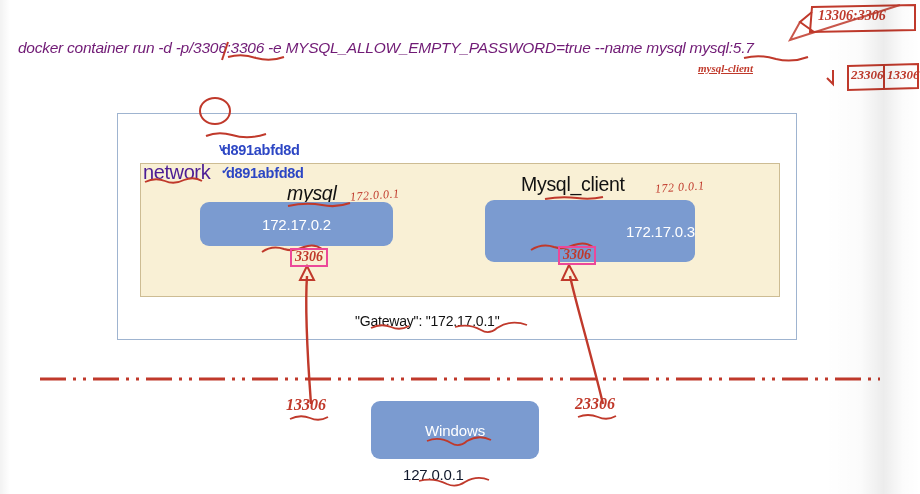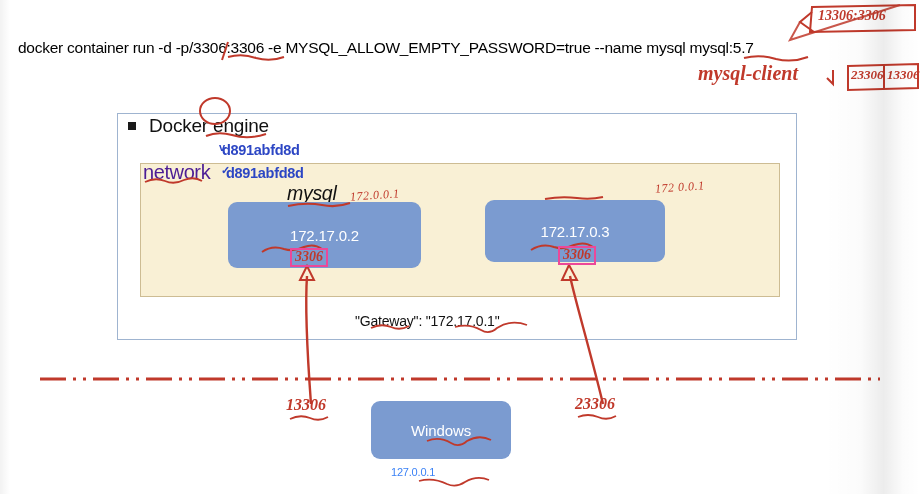--- a/index.html
+++ b/index.html
@@ -38,23 +38,24 @@
     background: linear-gradient(to left, rgba(0,0,0,0) 0%, rgba(0,0,0,0.05) 100%);
     pointer-events: none;
   }
 
   
   .cmdline {
     position: absolute;
     left: 18px;
     top: 39px;
     font-size: 15.5px;
-    color: #000000;
+    color: #701a75;
     letter-spacing: -0.25px;
     white-space: nowrap;
+    font-style: italic;
   }
 
   
   .docker-box {
     position: absolute;
     left: 117px;
     top: 113px;
     width: 680px;
     height: 227px;
     border: 1px solid #9fb4d0;
@@ -138,22 +139,22 @@
     position: absolute;
     border-radius: 9px;
     background: #7b9bd0;
     display: flex;
     align-items: center;
     justify-content: center;
     color: #ffffff;
     font-size: 15px;
     letter-spacing: -0.2px;
   }
-  .ctr-mysql  { left: 228px; top: 202px; width: 193px; height: 66px; }
-  .ctr-client { left: 485px; top: 200px; width: 180px; height: 62px; }
+  .ctr-mysql  { left: 200px; top: 202px; width: 193px; height: 44px; }
+  .ctr-client { left: 485px; top: 200px; width: 210px; height: 62px; justify-content: flex-end; }
 
   .ctr-label {
     position: absolute;
     font-size: 19.5px;
     color: #111;
     letter-spacing: -0.3px;
   }
   .lbl-mysql  { left: 287px; top: 182px; font-style: italic; }
   .lbl-client { left: 521px; top: 173px; }
 
@@ -164,37 +165,37 @@
     font-size: 14px;
     color: #111;
     letter-spacing: -0.2px;
   }
 
   
   .win-box {
     position: absolute;
     left: 371px;
     top: 401px;
-    width: 140px;
+    width: 168px;
     height: 58px;
     border-radius: 9px;
     background: #7b9bd0;
     display: flex;
     align-items: center;
     justify-content: center;
     color: #ffffff;
     font-size: 15px;
     letter-spacing: -0.1px;
   }
   .win-ip {
     position: absolute;
-    left: 391px;
+    left: 403px;
     top: 466px;
-    font-size: 11px;
-    color: #3b82f6;
+    font-size: 15px;
+    color: #0f172a;
     letter-spacing: -0.2px;
   }
 
   
   .ink {
     position: absolute;
     inset: 0;
     pointer-events: none;
   }
 
@@ -236,38 +237,35 @@
 <body>
 
 <div id="slide">
 
   <div class="edge-shade-left"></div>
 
   <div class="cmdline">docker container run -d -p/3306:3306 -e MYSQL_ALLOW_EMPTY_PASSWORD=true --name mysql mysql:5.7</div>
 
   <div class="docker-box"></div>
 
-  <div class="docker-title">
-    <span class="bullet-sq"></span>
-    <span>Docker engine</span>
-  </div>
 
   <div class="hash-check-a">v</div>
   <div class="hash-top">d891abfd8d</div>
 
   <div class="network-box"></div>
   <div class="network-label">network</div>
   <div class="hash-check-b">✓</div>
   <div class="hash-net">d891abfd8d</div>
 
   <div class="ctr-label lbl-mysql">mysql</div>
   <div class="ctr ctr-mysql">
     <span>172.17.0.2</span>
   </div>
 
+  <div class="ctr-label lbl-client">Mysql_client</div>
   <div class="ctr ctr-client">
     <span>172.17.0.3</span>
   </div>
 
   <div class="gateway">"Gateway": "172.17.0.1"</div>
 
   <div class="win-box">
     <span>Windows</span>
   </div>
   <div class="win-ip">127.0.0.1</div>
@@ -327,20 +325,20 @@
   <div class="ink-text ink-big" style="left:286px; top:396px;">13306</div>
 
   <div class="ink-text ink-big" style="left:575px; top:395px;">23306</div>
 
   <div class="ink-scrawl" style="left:350px; top:188px;">172.0.0.1</div>
 
   <div class="ink-scrawl" style="left:655px; top:180px;">172 0.0.1</div>
 
   <div class="ink-text" style="left:818px; top:8px; font-size:14px;">13306:3306</div>
 
-  <div class="ink-text" style="left:698px; top:62px; font-size:20px;">mysql-client</div>
+  <div class="ink-text" style="left:698px; top:62px; font-size:11px;text-decoration:underline;">mysql-client</div>
 
   <div class="ink-text" style="left:851px; top:67px; font-size:13px;">23306</div>
 
   <div class="ink-text" style="left:887px; top:67px; font-size:13px;">13306</div>
 
   <div class="edge-shade"></div>
 </div>
 
 </body></html>

